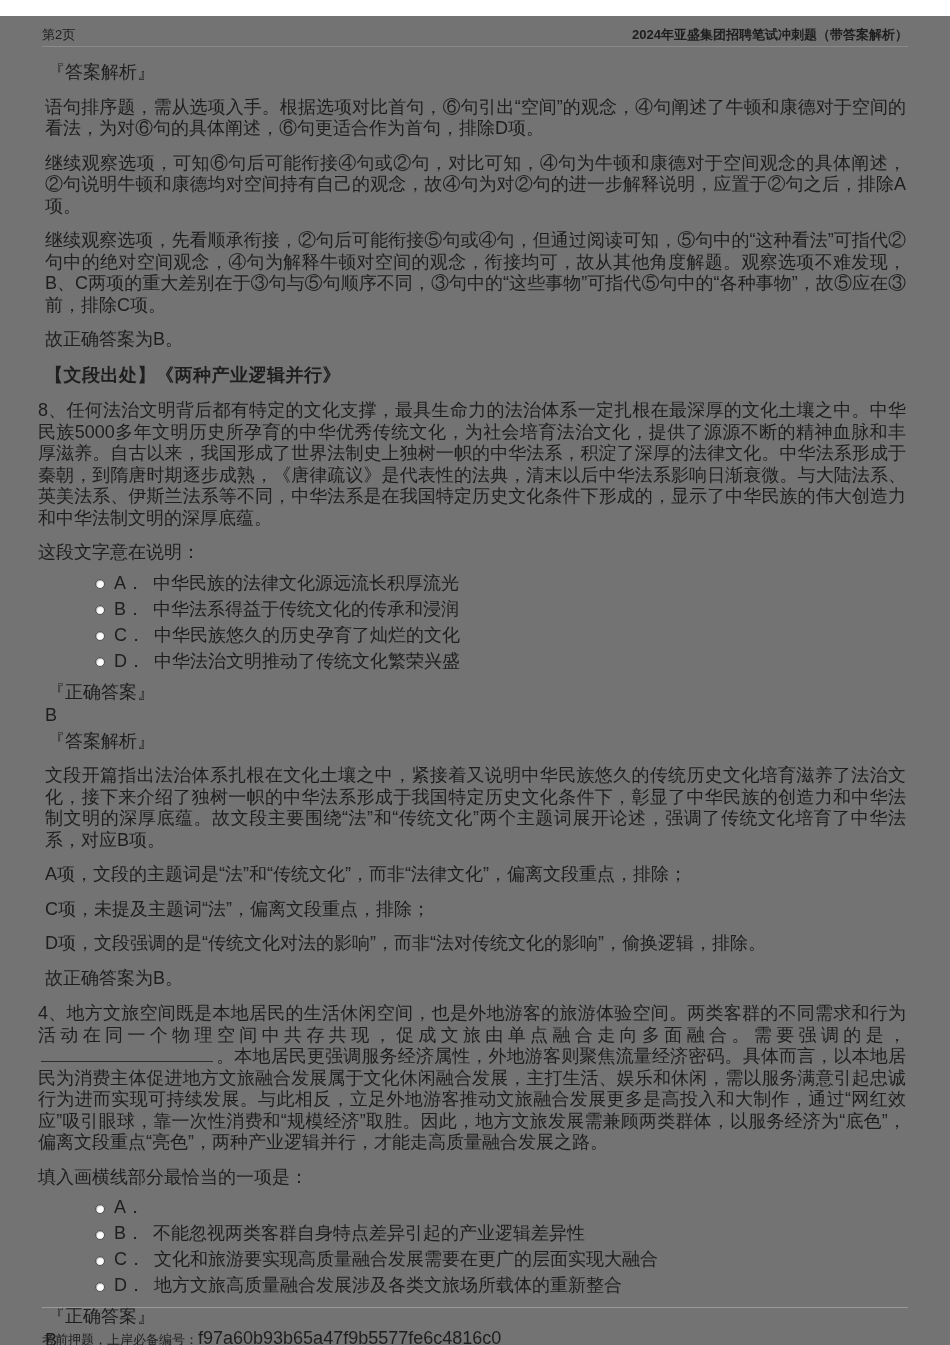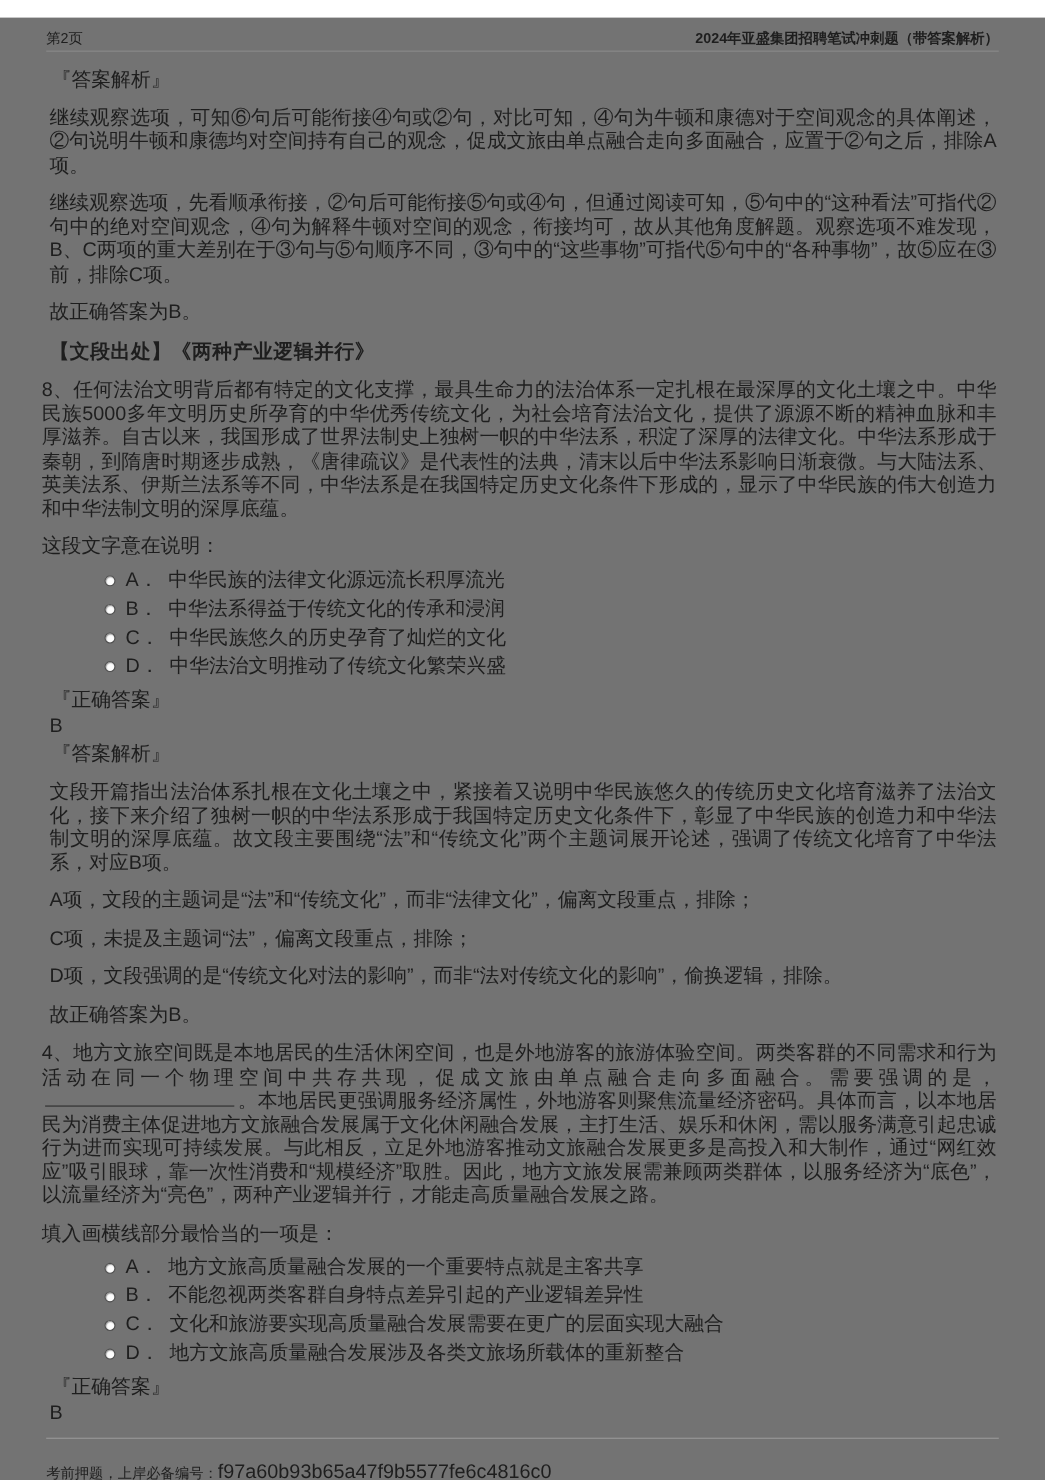--- a/index.html
+++ b/index.html
@@ -69,21 +69,22 @@
 <div class="page">
 
   <div class="hdr">
     <span>第2页</span>
     <span class="title">2024年亚盛集团招聘笔试冲刺题（带答案解析）</span>
   </div>
 
   <div class="main">
 
     <div class="lbl">『答案解析』</div>
-    <p class="para">继续观察选项，可知⑥句后可能衔接④句或②句，对比可知，④句为牛顿和康德对于空间观念的具体阐述，②句说明牛顿和康德均对空间持有自己的观念，促成文旅由单点融合走向多面融合，应置于②句之后，排除A项。</p>
+    <p class="para">语句排序题，需从选项入手。根据选项对比首句，⑥句引出“空间”的观念，④句阐述了牛顿和康德对于空间的看法，为对⑥句的具体阐述，⑥句更适合作为首句，排除D项。</p>
+    <p class="para">继续观察选项，可知⑥句后可能衔接④句或②句，对比可知，④句为牛顿和康德对于空间观念的具体阐述，②句说明牛顿和康德均对空间持有自己的观念，故④句为对②句的进一步解释说明，应置于②句之后，排除A项。</p>
     <p class="para">继续观察选项，先看顺承衔接，②句后可能衔接⑤句或④句，但通过阅读可知，⑤句中的“这种看法”可指代②句中的绝对空间观念，④句为解释牛顿对空间的观念，衔接均可，故从其他角度解题。观察选项不难发现，B、C两项的重大差别在于③句与⑤句顺序不同，③句中的“这些事物”可指代⑤句中的“各种事物”，故⑤应在③前，排除C项。</p>
     <p class="concl">故正确答案为B。</p>
     <p class="src">【文段出处】《两种产业逻辑并行》</p>
 
     <p class="para qstem">8、任何法治文明背后都有特定的文化支撑，最具生命力的法治体系一定扎根在最深厚的文化土壤之中。中华民族5000多年文明历史所孕育的中华优秀传统文化，为社会培育法治文化，提供了源源不断的精神血脉和丰厚滋养。自古以来，我国形成了世界法制史上独树一帜的中华法系，积淀了深厚的法律文化。中华法系形成于秦朝，到隋唐时期逐步成熟，《唐律疏议》是代表性的法典，清末以后中华法系影响日渐衰微。与大陆法系、英美法系、伊斯兰法系等不同，中华法系是在我国特定历史文化条件下形成的，显示了中华民族的伟大创造力和中华法制文明的深厚底蕴。</p>
     <p class="qprompt">这段文字意在说明：</p>
 
     <div class="opts">
       <div class="opt-row">
         <span class="radio"></span>
@@ -109,28 +110,27 @@
 
     <div class="lbl tight">『正确答案』</div>
     <div class="ansv">B</div>
     <div class="lbl">『答案解析』</div>
     <p class="para">文段开篇指出法治体系扎根在文化土壤之中，紧接着又说明中华民族悠久的传统历史文化培育滋养了法治文化，接下来介绍了独树一帜的中华法系形成于我国特定历史文化条件下，彰显了中华民族的创造力和中华法制文明的深厚底蕴。故文段主要围绕“法”和“传统文化”两个主题词展开论述，强调了传统文化培育了中华法系，对应B项。</p>
     <p class="para">A项，文段的主题词是“法”和“传统文化”，而非“法律文化”，偏离文段重点，排除；</p>
     <p class="para">C项，未提及主题词“法”，偏离文段重点，排除；</p>
     <p class="para">D项，文段强调的是“传统文化对法的影响”，而非“法对传统文化的影响”，偷换逻辑，排除。</p>
     <p class="concl">故正确答案为B。</p>
 
-    <p class="para qstem"><span>4、地方文旅空间既是本地居民的生活休闲空间，也是外地游客的旅游体验空间。两类客群的不同需求和行为活动在同一个物理空间中共存共现，促成文旅由单点融合走向多面融合。需要强调的是，</span><span class="blank"></span><span>。本地居民更强调服务经济属性，外地游客则聚焦流量经济密码。具体而言，以本地居民为消费主体促进地方文旅融合发展属于文化休闲融合发展，主打生活、娱乐和休闲，需以服务满意引起忠诚行为进而实现可持续发展。与此相反，立足外地游客推动文旅融合发展更多是高投入和大制作，通过“网红效应”吸引眼球，靠一次性消费和“规模经济”取胜。因此，地方文旅发展需兼顾两类群体，以服务经济为“底色”，以流量经济为“亮色”，两种产业逻辑并行，才能走高质量融合发展之路。</span></p>
+    <p class="para qstem"><span>4、地方文旅空间既是本地居民的生活休闲空间，也是外地游客的旅游体验空间。两类客群的不同需求和行为活动在同一个物理空间中共存共现，促成文旅由单点融合走向多面融合。需要强调的是，</span><span class="blank"></span><span>。本地居民更强调服务经济属性，外地游客则聚焦流量经济密码。具体而言，以本地居民为消费主体促进地方文旅融合发展属于文化休闲融合发展，主打生活、娱乐和休闲，需以服务满意引起忠诚行为进而实现可持续发展。与此相反，立足外地游客推动文旅融合发展更多是高投入和大制作，通过“网红效应”吸引眼球，靠一次性消费和“规模经济”取胜。因此，地方文旅发展需兼顾两类群体，以服务经济为“底色”，偏离文段重点“亮色”，两种产业逻辑并行，才能走高质量融合发展之路。</span></p>
     <p class="qprompt">填入画横线部分最恰当的一项是：</p>
 
     <div class="opts">
       <div class="opt-row">
         <span class="radio"></span>
         <span class="opt-letter">A．</span>
-        <span class="opt-text">地方文旅高质量融合发展的一个重要特点就是主客共享</span>
       </div>
       <div class="opt-row">
         <span class="radio"></span>
         <span class="opt-letter">B．</span>
         <span class="opt-text">不能忽视两类客群自身特点差异引起的产业逻辑差异性</span>
       </div>
       <div class="opt-row">
         <span class="radio"></span>
         <span class="opt-letter">C．</span>
         <span class="opt-text">文化和旅游要实现高质量融合发展需要在更广的层面实现大融合</span>

